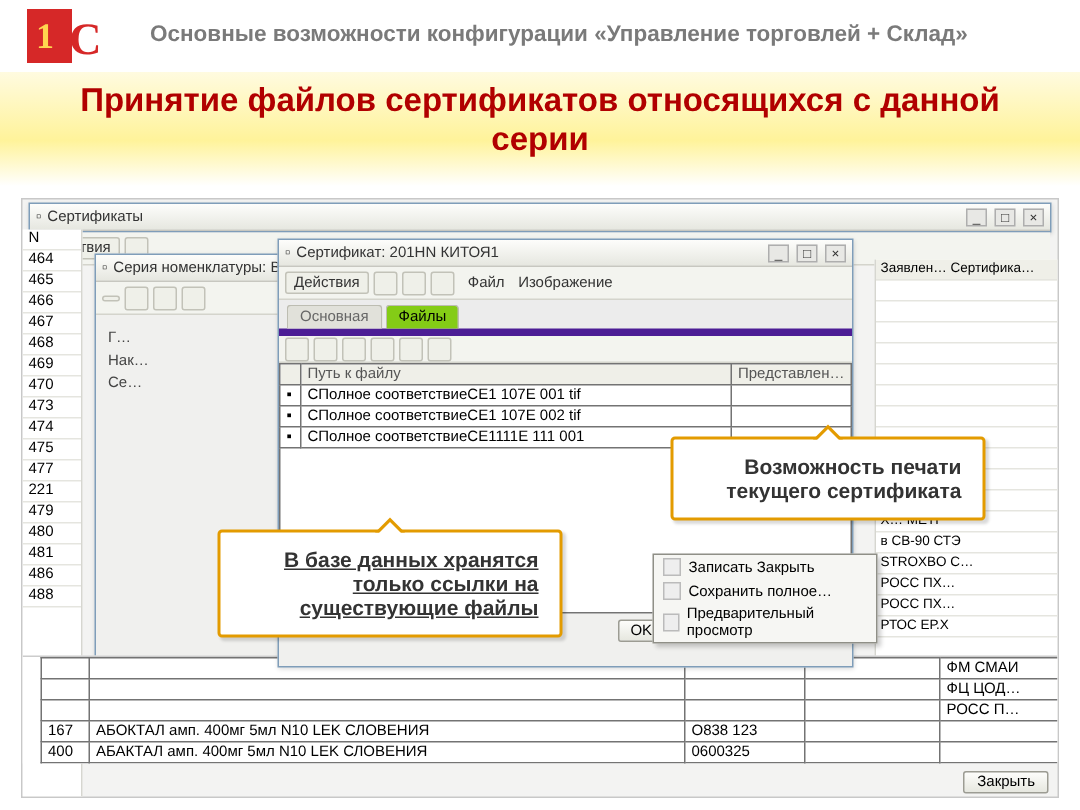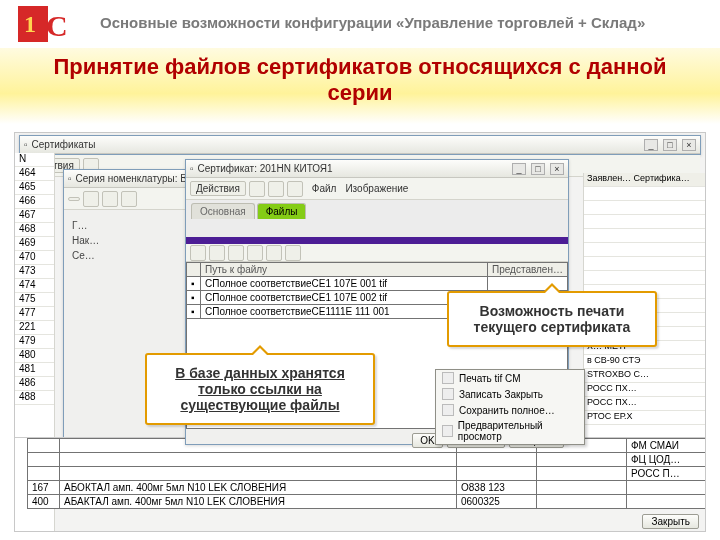--- a/index.html
+++ b/index.html
@@ -55,21 +55,21 @@
     display:flex; align-items:center; gap:3px;
     height: 22px;
     background: #f3f4ef;
     border-bottom:1px solid #d4d4cc;
     padding: 0 4px;
     font-size: 10px;
     color:#333;
   }
   .toolbar .btn { padding:1px 5px; border:1px solid #c2c2b8; background:#eff0e9; border-radius:2px;}
   .toolbar .ico { width:16px; height:16px; border:1px solid #c2c2b8; background:#eff0e9; border-radius:2px;}
-  .tabs { display:flex; gap:2px; padding: 3px 5px 18px; background:#ececec; border-bottom:7px solid #4c1d95;align-items:flex-end;}
+  .tabs { display:flex; gap:2px; padding: 3px 5px 0; background:#ececec; border-bottom:5px solid #4c1d95;align-items:flex-end;}
   .tab { padding:2px 8px; font-size:10px; border:1px solid #bdbdb2; border-bottom:none; background:#84cc16; border-radius:3px 3px 0 0;}
   .tab.inactive { background:#e1e1da; color:#666;}
   .grid {
     width:100%; border-collapse: collapse; font-size:10px; background:#fff;
   }
   .grid th, .grid td {
     border:1px solid #737373; padding:1px 4px; text-align:left; height:14px;
     white-space:nowrap; overflow:hidden;
   }
   .grid th { background:#efefe8; font-weight:normal; color:#555;}
@@ -83,21 +83,21 @@
     font-size:10px;
   }
   .context-menu .mi { display:flex; align-items:center; gap:5px; padding:2px 10px 2px 6px; }
   .context-menu .mi .mic { width:12px; height:12px; border:1px solid #bbb; background:#eee;}
   .callout {
     position:absolute;
     background:#fff;
     border:2px solid #e39b00;
     border-radius:3px;
     padding:10px 14px;
-    font-size:14px; font-weight:bold; color:#333; text-align:center;
+    font-size:14px; font-weight:bold; color:#333; text-align:right;
     box-shadow: 2px 2px 2px rgba(0,0,0,0.15);
   }
   .callout::after {
     content:""; position:absolute; width:0; height:0;
     border:10px solid transparent;
   }
   .callout.up::after { border-bottom-color:#e39b00; top:-20px; left:50%; margin-left:-10px;}
   .callout.up::before { content:""; position:absolute; width:0;height:0; border:8px solid transparent; border-bottom-color:#fff; top:-15px; left:50%; margin-left:-8px; z-index:1;}
   .bottom-grid { position:absolute; bottom:22px; left:0; right:0; height:72px; overflow:hidden; background:#fff; border-top:1px solid #ccc;}
   .left-col { position:absolute; left:0; top:20px; bottom:0; width:40px; background:#fff; border-right:1px solid #d6d6d0; font-size:10px;}
@@ -259,24 +259,20 @@
     <div class="dialog-btns">
       <span class="dbtn">OK</span>
       <span class="dbtn">Записать</span>
       <span class="dbtn">Закрыть</span>
     </div>
   </div>
 
   <div class="context-menu" style="left:420px; top:236px; width:150px; z-index:7;">
     <div class="mi">
         <span class="mic"></span>
-        <span>Печать tif СМ</span>
-      </div>
-    <div class="mi">
-        <span class="mic"></span>
         <span>Записать Закрыть</span>
       </div>
     <div class="mi">
         <span class="mic"></span>
         <span>Сохранить полное…</span>
       </div>
     <div class="mi">
         <span class="mic"></span>
         <span>Предварительный просмотр</span>
       </div>

